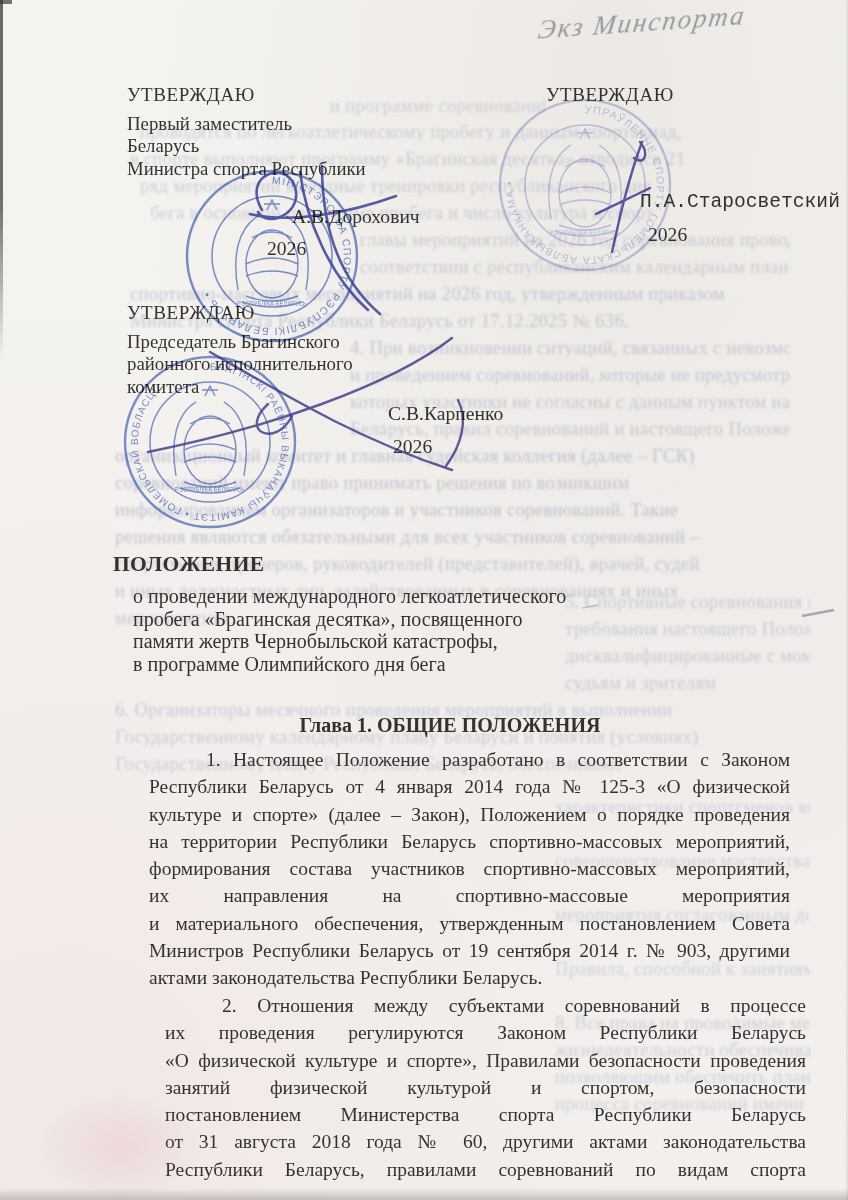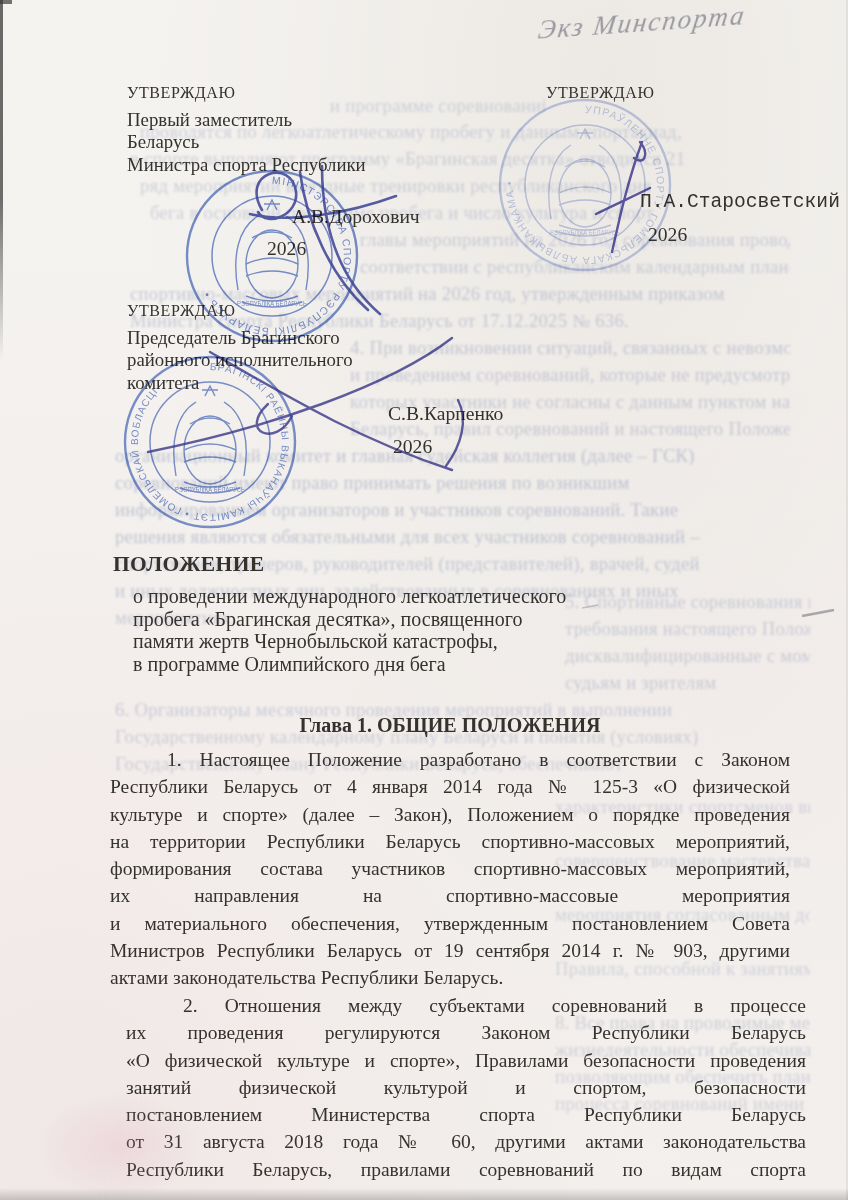--- a/index.html
+++ b/index.html
@@ -15,36 +15,36 @@
   
   .bleed-layer{position:absolute;inset:0;filter:blur(1.15px);pointer-events:none;}
   .bleed-line{position:absolute;font-size:18.6px;line-height:20px;color:#99a2bd;opacity:.48;
     white-space:nowrap;overflow:hidden;letter-spacing:.3px;transform:scaleY(.96);}
   
   .hand-note{position:absolute;left:538px;top:4px;width:290px;
     font-style:italic;font-size:27px;color:#8a8a94;opacity:.85;letter-spacing:2px;
     transform:rotate(-4deg) skewX(-12deg);filter:blur(.3px);}
   
   .approval{position:absolute;}
-  .approval .heading{font-size:16px;letter-spacing:.6px;margin-bottom:7px;}
+  .approval .heading{font-size:19px;letter-spacing:.6px;margin-bottom:7px;}
   .approval .org div{font-size:18.8px;line-height:22.3px;}
   .signer{position:absolute;font-size:19.6px;}
   .year{position:absolute;font-size:19.6px;}
   
   .doc-title{position:absolute;left:113px;top:552px;width:500px;}
   .doc-title .h{font-weight:bold;font-size:21.5px;letter-spacing:.4px;}
   .doc-title .subtitle{margin-top:8px;}
   .tline{font-size:20px;line-height:22.6px;height:22.6px;margin-left:20px;}
   
   .chapter{position:absolute;left:110px;top:714px;width:680px;text-align:center;
     font-weight:bold;font-size:20px;}
   .para{position:absolute;width:680px;font-size:19.5px;}
   .p1{left:110px;top:746px;}
   .p2{left:126px;top:992px;}
-  .line{height:27.3px;line-height:27.3px;white-space:nowrap;}
+  .line{height:27.3px;line-height:27.3px;white-space:nowrap;margin-left:39px;}
   .jline{white-space:normal;text-align:justify;text-align-last:justify;}
   .indent{text-indent:57px;}
   
   .ink-layer{position:absolute;inset:0;mix-blend-mode:multiply;pointer-events:none;}
   
   .edge-left{position:absolute;left:0;top:0;width:3px;height:360px;
     background:linear-gradient(#454545 0%,#4a4a4a 55%,rgba(74,74,74,0));opacity:.8;}
   .edge-corner{position:absolute;left:0;top:0;width:12px;height:4px;background:#3a3a3a;opacity:.7;}
   .edge-right{position:absolute;right:0;top:0;width:2px;height:100%;background:rgba(0,0,0,.06);}
   .edge-bottom{position:absolute;left:0;top:1188px;width:848px;height:12px;

